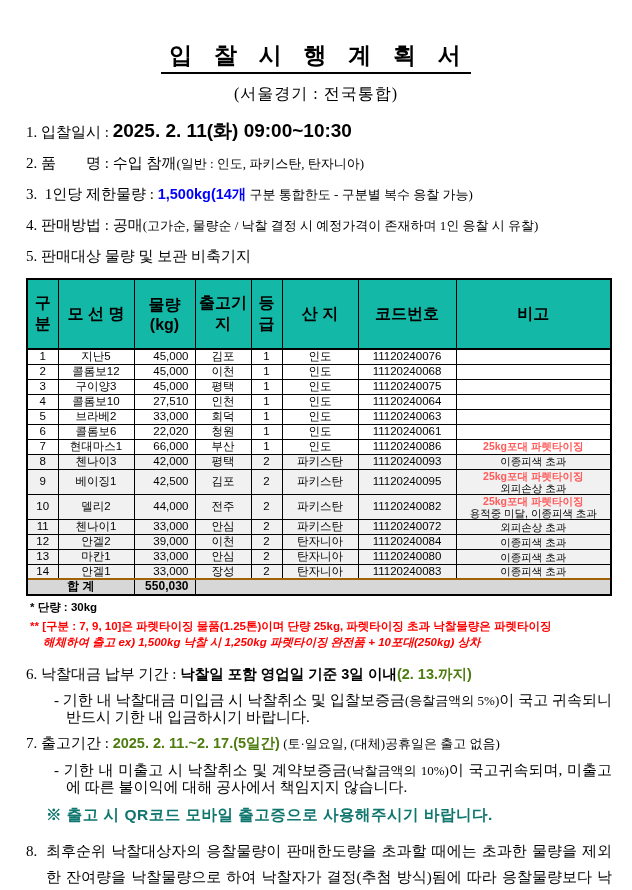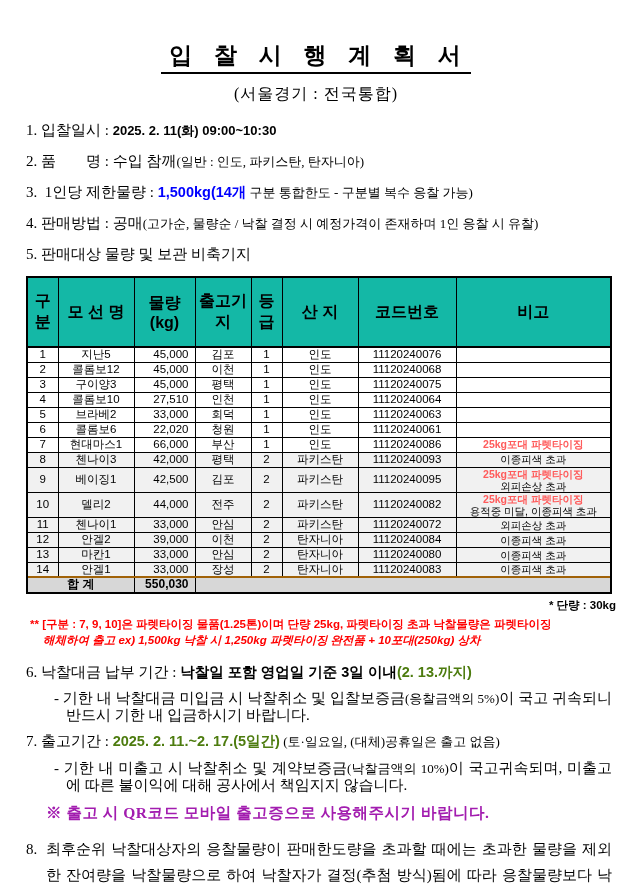--- a/index.html
+++ b/index.html
@@ -15,21 +15,21 @@
   .title-wrap { text-align:center; margin:0 0 10px 0; }
   .title {
     display:inline-block; font-size:23px; font-weight:bold; letter-spacing:8px;
     border-bottom:2.5px solid #000; padding:0 2px 1px 8px;
   }
   .subtitle { text-align:center; font-size:16px; letter-spacing:1px; margin:0 0 16px 0; }
 
   
   .li { font-size:15px; margin:0 0 12px 10px; white-space:pre-wrap; line-height:19px; }
   .li .hl-blue { color:#0000ff; font-weight:bold; font-family:"Liberation Sans", sans-serif; font-size:14.5px; }
-  .li .hl-bold { font-weight:bold; font-family:"Liberation Sans", sans-serif; font-size:13px; }
+  .li .hl-bold { font-weight:bold; font-family:"Liberation Sans", sans-serif; font-size:19px; }
   .li .paren-sm { font-size:13px; }
 
   
   table.bid {
     margin:2px 0 4px 10px; border-collapse:collapse; width:584px;
     font-family:"Liberation Sans", sans-serif; font-size:11.5px; table-layout:fixed;
   }
   table.bid th {
     background:#14b8a6; border:1px solid #000; border-top:2px solid #000; border-bottom:2px solid #000;
     font-weight:bold; padding:13px 1px; height:17px; font-size:16px;
@@ -44,38 +44,38 @@
   table.bid td.c0 { border-left:2px solid #000; }
   table.bid td.c7 { border-right:2px solid #000; }
   table.bid tr.total td {
     background:#d7d7d7; border-top:2px solid #a16207; border-bottom:2px solid #000;
     font-weight:bold; height:16px; font-size:12px;
   }
   table.bid tr.total td.tqty { text-align:right; padding-right:6px; }
 
   
   .tbl-notes { margin:4px 0 14px 14px; font-family:"Liberation Sans", sans-serif; font-weight:bold; }
-  .note-unit { font-size:11.5px; margin-bottom:3px;text-align:right; }
+  .note-unit { font-size:11.5px; margin-bottom:3px; }
   .note-red { color:#ff0000; font-size:11.5px; line-height:16px; }
   .note-red.ind { padding-left:13px;font-style:italic; }
 
   
   .sec { margin-left:10px; }
   .sec-head { font-size:15px; line-height:20px; margin-bottom:8px; white-space:pre-wrap; }
   .sec-head .b { font-weight:bold; font-family:"Liberation Sans", sans-serif; font-size:14.5px; }
   .sec-head .blue { color:#4d7c0f; font-weight:bold; font-family:"Liberation Sans", sans-serif; font-size:14.5px; }
   .sec-head .sm { font-size:13px; }
   .dash-p {
     font-size:15px; line-height:16px; text-align:justify;
     padding-left:30px; text-indent:-12px; margin:0 4px 8px 10px;
   }
   .dash-p .paren-sm { font-size:13px; }
   .qr-line {
-    color:#a21caf; font-weight:bold; font-size:15.5px; margin:10px 0 12px 20px;
-    font-family:Liberation Serif, serif; letter-spacing:0.5px;
+    color:#0f766e; font-weight:bold; font-size:15.5px; margin:10px 0 12px 20px;
+    font-family:Liberation Sans, sans-serif; letter-spacing:0.5px;
   }
   .sec8 { display:flex; margin:0 4px 6px 10px; }
   .sec8 .num { font-size:15px; width:20px; flex:none; line-height:26px; }
   .sec8 p { margin:0; font-size:15px; line-height:26px; text-align:justify; }
 </style>
 </head>
 <body>
 
 <div class="page">
 

